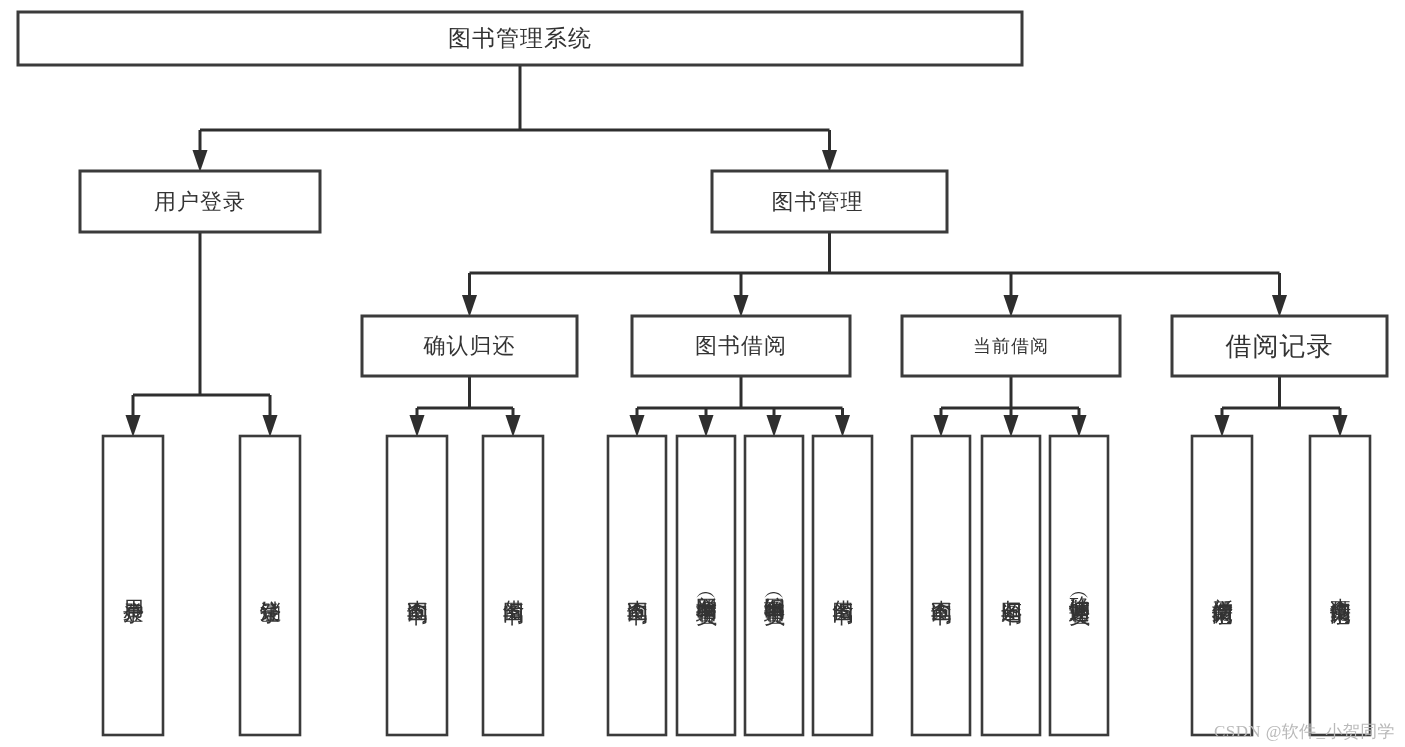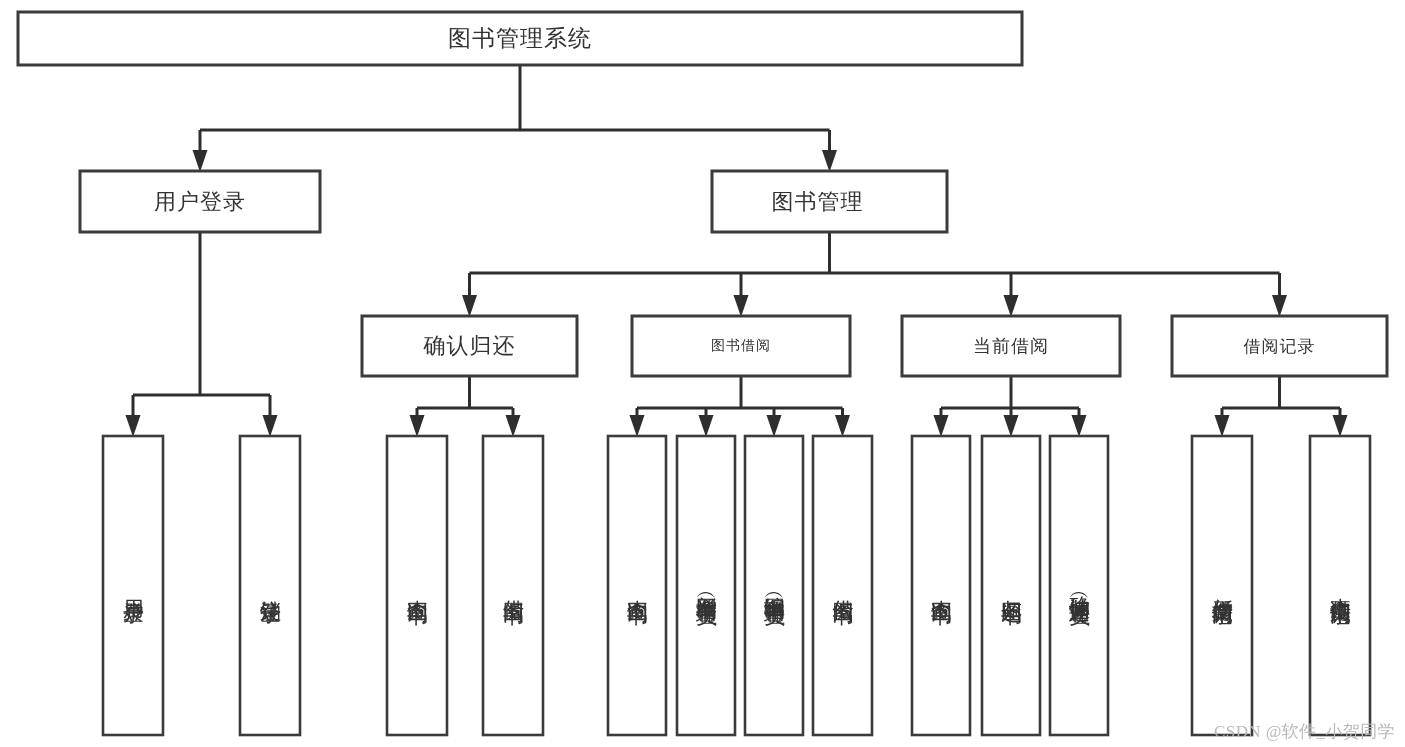--- a/index.html
+++ b/index.html
@@ -181,23 +181,23 @@
         <rect x="1050" y="436" width="58" height="299" class="node-box thin"></rect>
         <rect x="1192" y="436" width="60" height="299" class="node-box thin"></rect>
         <rect x="1310" y="436" width="60" height="299" class="node-box thin"></rect>
       </g>
   </svg>
   <div id="label-layer">
       <div class="horiz-label" style="left: 18px; top: 12px; width: 1004px; height: 53px; font-size: 23px; letter-spacing: 1px;">图书管理系统</div>
       <div class="horiz-label" style="left: 80px; top: 171px; width: 240px; height: 61px; font-size: 22px; letter-spacing: 1px;">用户登录</div>
       <div class="horiz-label" style="left: 712px; top: 171px; width: 211px; height: 61px; font-size: 22px; letter-spacing: 1px;">图书管理</div>
       <div class="horiz-label" style="left: 362px; top: 316px; width: 215px; height: 60px; font-size: 22px; letter-spacing: 1px;">确认归还</div>
-      <div class="horiz-label" style="left: 632px; top: 316px; width: 218px; height: 60px; font-size: 14px; letter-spacing: 1px;">图书借阅</div>
+      <div class="horiz-label" style="left: 632px; top: 316px; width: 218px; height: 60px; font-size: 22px; letter-spacing: 1px;">图书借阅</div>
       <div class="horiz-label" style="left: 902px; top: 316px; width: 218px; height: 60px; font-size: 18px; letter-spacing: 1px;">当前借阅</div>
-      <div class="horiz-label" style="left: 1172px; top: 316px; width: 215px; height: 60px; font-size: 17px; letter-spacing: 1px;">借阅记录</div>
+      <div class="horiz-label" style="left: 1172px; top: 316px; width: 215px; height: 60px; font-size: 26px; letter-spacing: 1px;">借阅记录</div>
       <div class="vert-label" style="left: 103px; top: 436px; width: 60px; height: 299px;">用户登录</div>
       <div class="vert-label" style="left: 240px; top: 436px; width: 60px; height: 299px;">注销登录</div>
       <div class="vert-label" style="left: 387px; top: 436px; width: 60px; height: 299px;">查询图书</div>
       <div class="vert-label" style="left: 483px; top: 436px; width: 60px; height: 299px;">借阅图书</div>
       <div class="vert-label" style="left: 608px; top: 436px; width: 58px; height: 299px;">查询图书</div>
       <div class="vert-label" style="left: 677px; top: 436px; width: 58px; height: 299px;">新增图书（管理员）</div>
       <div class="vert-label" style="left: 745px; top: 436px; width: 58px; height: 299px;">编辑图书（管理员）</div>
       <div class="vert-label" style="left: 813px; top: 436px; width: 59px; height: 299px;">借阅图书</div>
       <div class="vert-label" style="left: 912px; top: 436px; width: 58px; height: 299px;">查询图书</div>
       <div class="vert-label" style="left: 982px; top: 436px; width: 58px; height: 299px;">归还图书</div>

